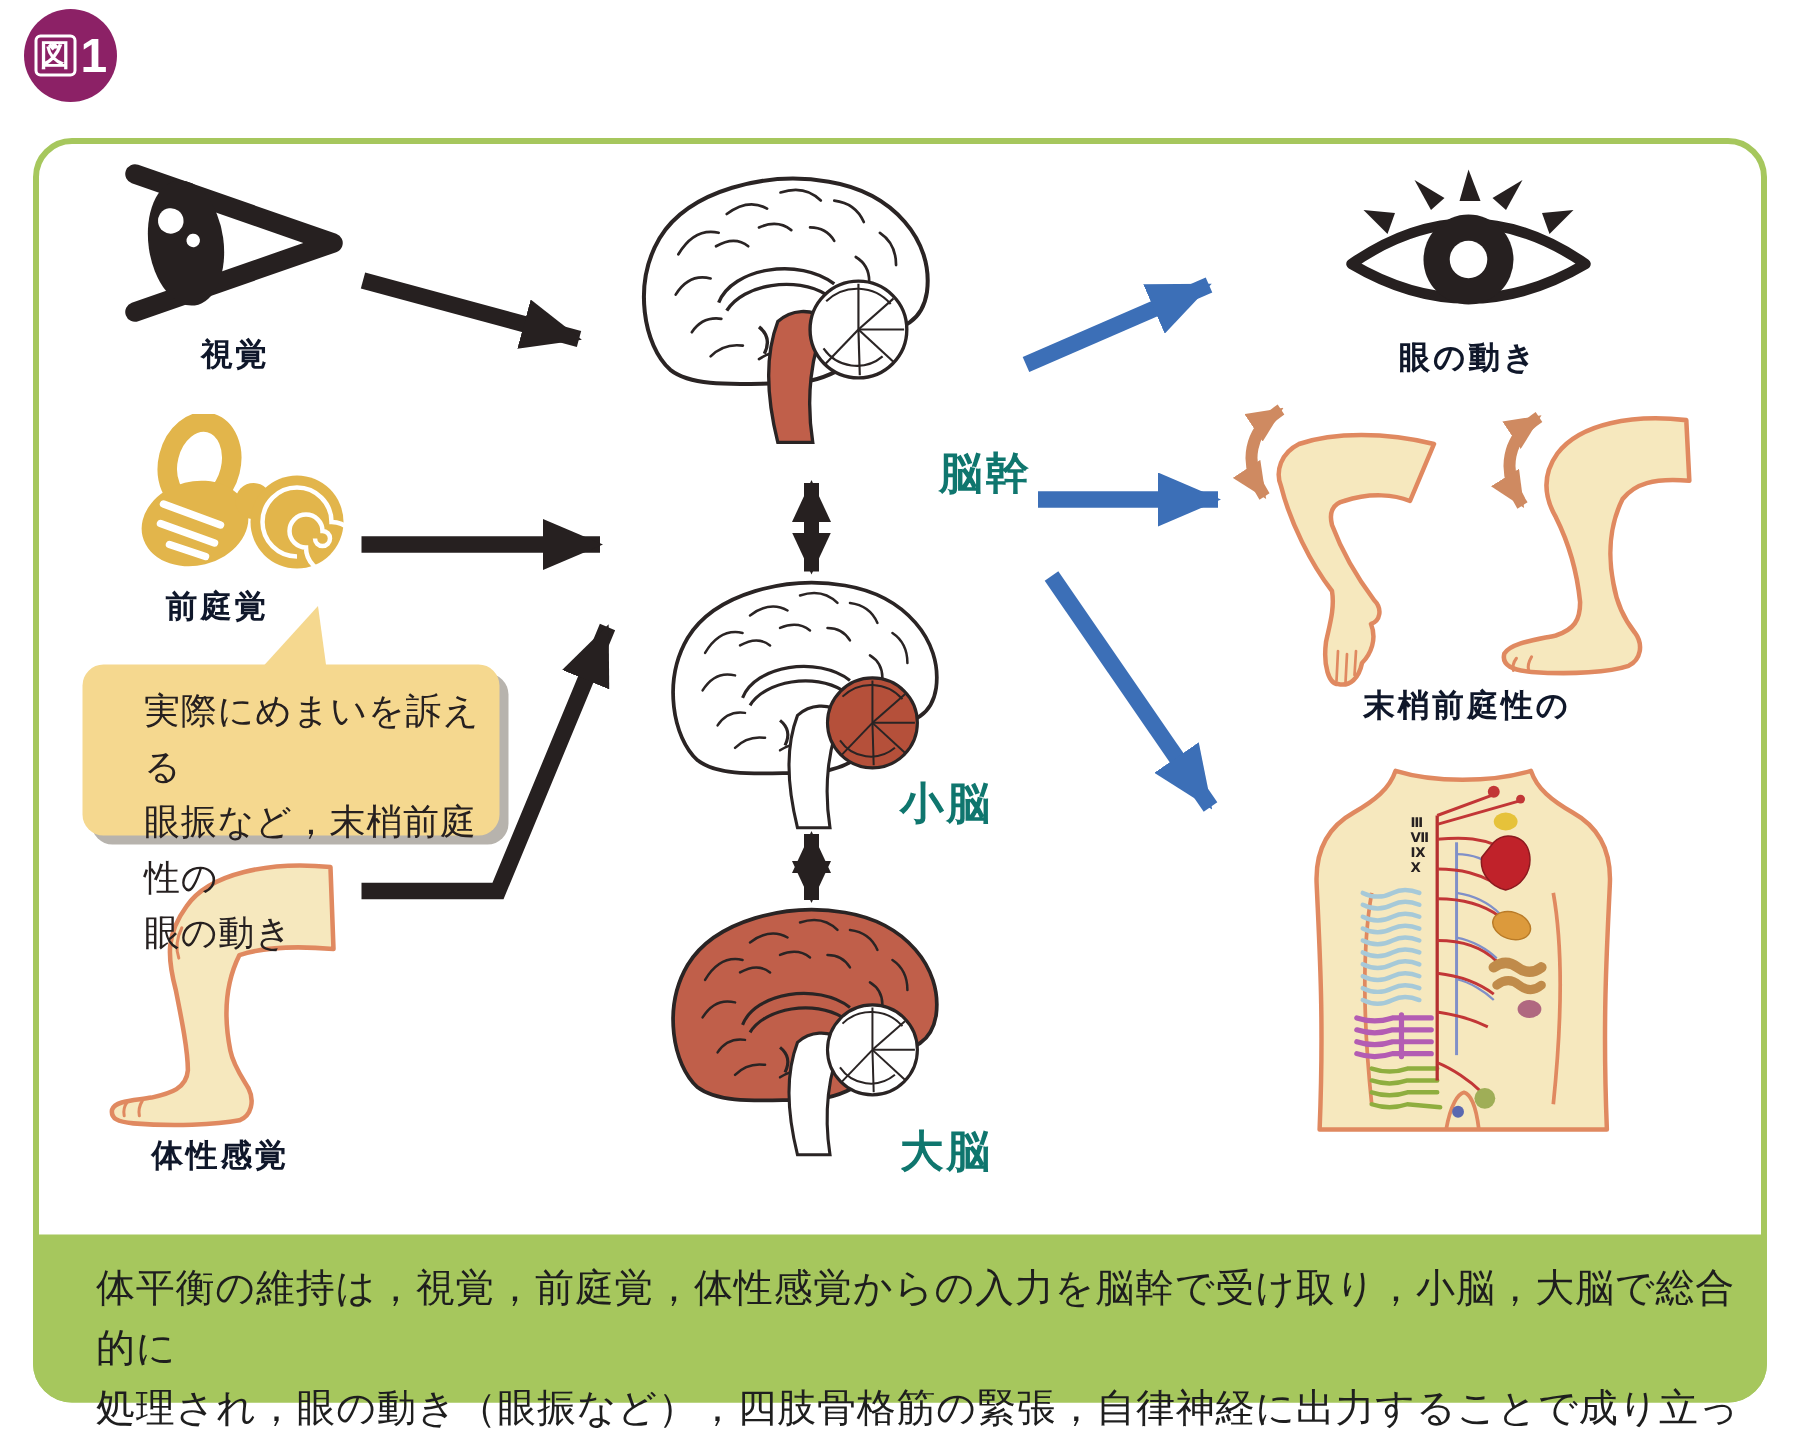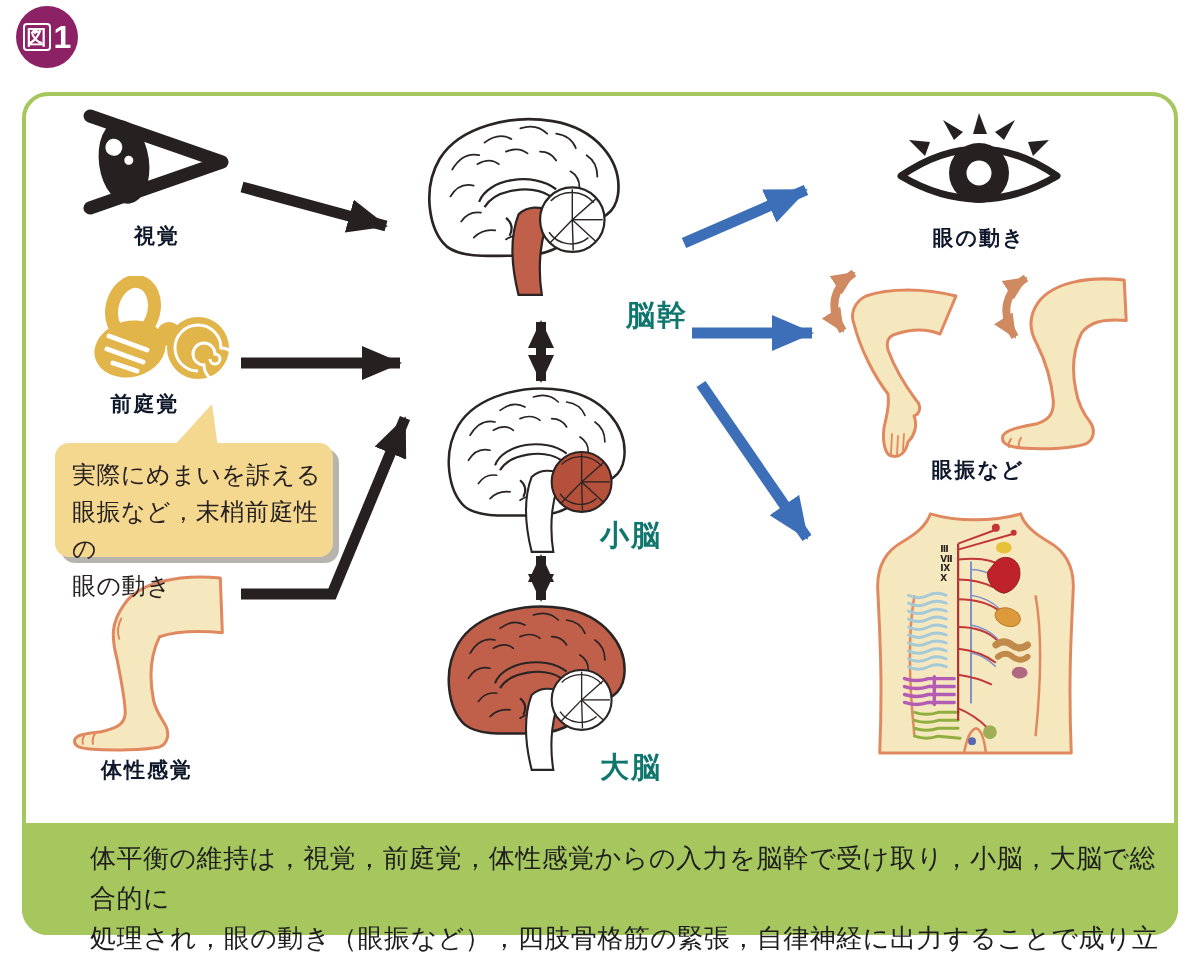--- a/index.html
+++ b/index.html
@@ -10,29 +10,29 @@
   .fig-badge{left:16px;top:6px;width:62px;height:62px;border-radius:50%;background:#8c2166;
              display:flex;align-items:center;justify-content:center;gap:3px;z-index:6;}
   .fig-badge .zu{color:#fff;border:2.5px solid #fff;border-radius:4px;font-size:20px;line-height:24px;
                  padding:0 2px;font-weight:700;}
   .fig-badge .num{color:#fff;font-size:32px;font-weight:700;}
   .fig-title{left:104px;top:14px;font-size:30px;font-weight:700;color:#322a26;line-height:48px;letter-spacing:1px;}
   
   .figure-box{left:22px;top:92px;width:1156px;height:843px;box-sizing:border-box;
               border:4px solid #a6c75d;border-radius:26px;background:#fff;z-index:1;}
   .caption-band{position:absolute;left:-4px;right:-4px;bottom:-4px;height:112px;background:#a6c75d;
-                border-radius:0 0 26px 26px;z-index:2;padding-left:26px;}
+                border-radius:0 0 26px 26px;z-index:2;}
   .caption-text{padding:15px 0 0 42px;font-size:26px;line-height:40px;color:#1e1e1e;font-weight:500;letter-spacing:0.5px;}
   
   .lbl{font-size:21px;font-weight:600;color:#0f172a;text-align:center;letter-spacing:2px;z-index:5;}
   .brain-lbl{font-size:29px;font-weight:600;color:#0f766e;letter-spacing:2px;z-index:5;}
   
   .bubble{left:55px;top:443px;width:278px;height:114px;background:#f5d88f;border-radius:14px;
           box-shadow:6px 6px 0 #b7b3ad;z-index:5;}
-  .bubble-text{padding:13px 0 0 17px;font-size:24px;line-height:37px;font-weight:500;color:#262020;letter-spacing:0.5px;}
+  .bubble-text{padding:13px 0 0 17px;font-size:24px;line-height:37px;font-weight:500;color:#262020;letter-spacing:0.5px;margin-left:24px;}
   .icon{z-index:4;}
   .overlay{left:0;top:0;z-index:3;pointer-events:none;}
 </style>
 </head>
 <body>
 
 <div class="canvas">
 
   <svg width="0" height="0" style="position:absolute" aria-hidden="true">
     <defs>
@@ -186,21 +186,21 @@
         <path d="M 80,168 L 79,184"></path>
     </g>
   </svg>
   <svg class="abs icon" style="left:992px;top:272px" width="138" height="182" viewBox="0 0 135 180">
     <path d="M 130,8 C 95,4 60,10 45,30 C 35,44 36,58 44,72 C 52,88 58,108 60,128 C 60,140 56,146 44,150 C 30,153 14,155 10,162 C 8,170 16,173 28,174 C 55,176 80,174 92,170 C 100,166 102,156 96,148 C 88,138 84,128 82,116 C 78,96 80,76 88,60 C 96,50 108,46 132,48 L 130,8 Z" fill="#f6e8be" stroke="#e08960" stroke-width="3" stroke-linejoin="round"></path>
     <g stroke="#e08960" stroke-width="2" fill="none" stroke-linecap="round">
       <path d="M 18,165 q -3,4 -2,8"></path>
         <path d="M 28,164 q -3,5 -2,9"></path>
     </g>
   </svg>
-  <div class="abs lbl" style="left:878px;top:456px;width:200px">眼振など</div>
+  <div class="abs lbl" style="left:878px;top:456px;width:200px">末梢前庭性の</div>
 
   <svg class="abs icon" style="left:868px;top:500px" width="215" height="258" viewBox="0 0 215 260">
     <path d="M 62,14 C 58,26 48,34 34,42 C 16,52 8,68 9,90 C 11,135 14,180 11,255 L 204,255 C 201,180 204,135 206,90 C 207,68 199,52 181,42 C 167,34 157,26 153,14 C 140,18 122,20 107,20 C 92,20 75,18 62,14 Z" fill="#f6e8be" stroke="#e08960" stroke-width="3" stroke-linejoin="round"></path>
     <g stroke="#e08960" stroke-width="2.5" fill="none">
       <path d="M 46,96 C 40,130 40,180 46,238"></path>
       <path d="M 168,96 C 174,130 174,180 168,238"></path>
       <path d="M 96,255 C 99,238 104,231 108,230 C 112,231 116,238 118,255"></path>
     </g>
     <g stroke="#a6c9d8" stroke-width="3" fill="none" stroke-linecap="round">
       <path d="M40,96 q10,5 20,0 q8,-4 18,0"></path>

